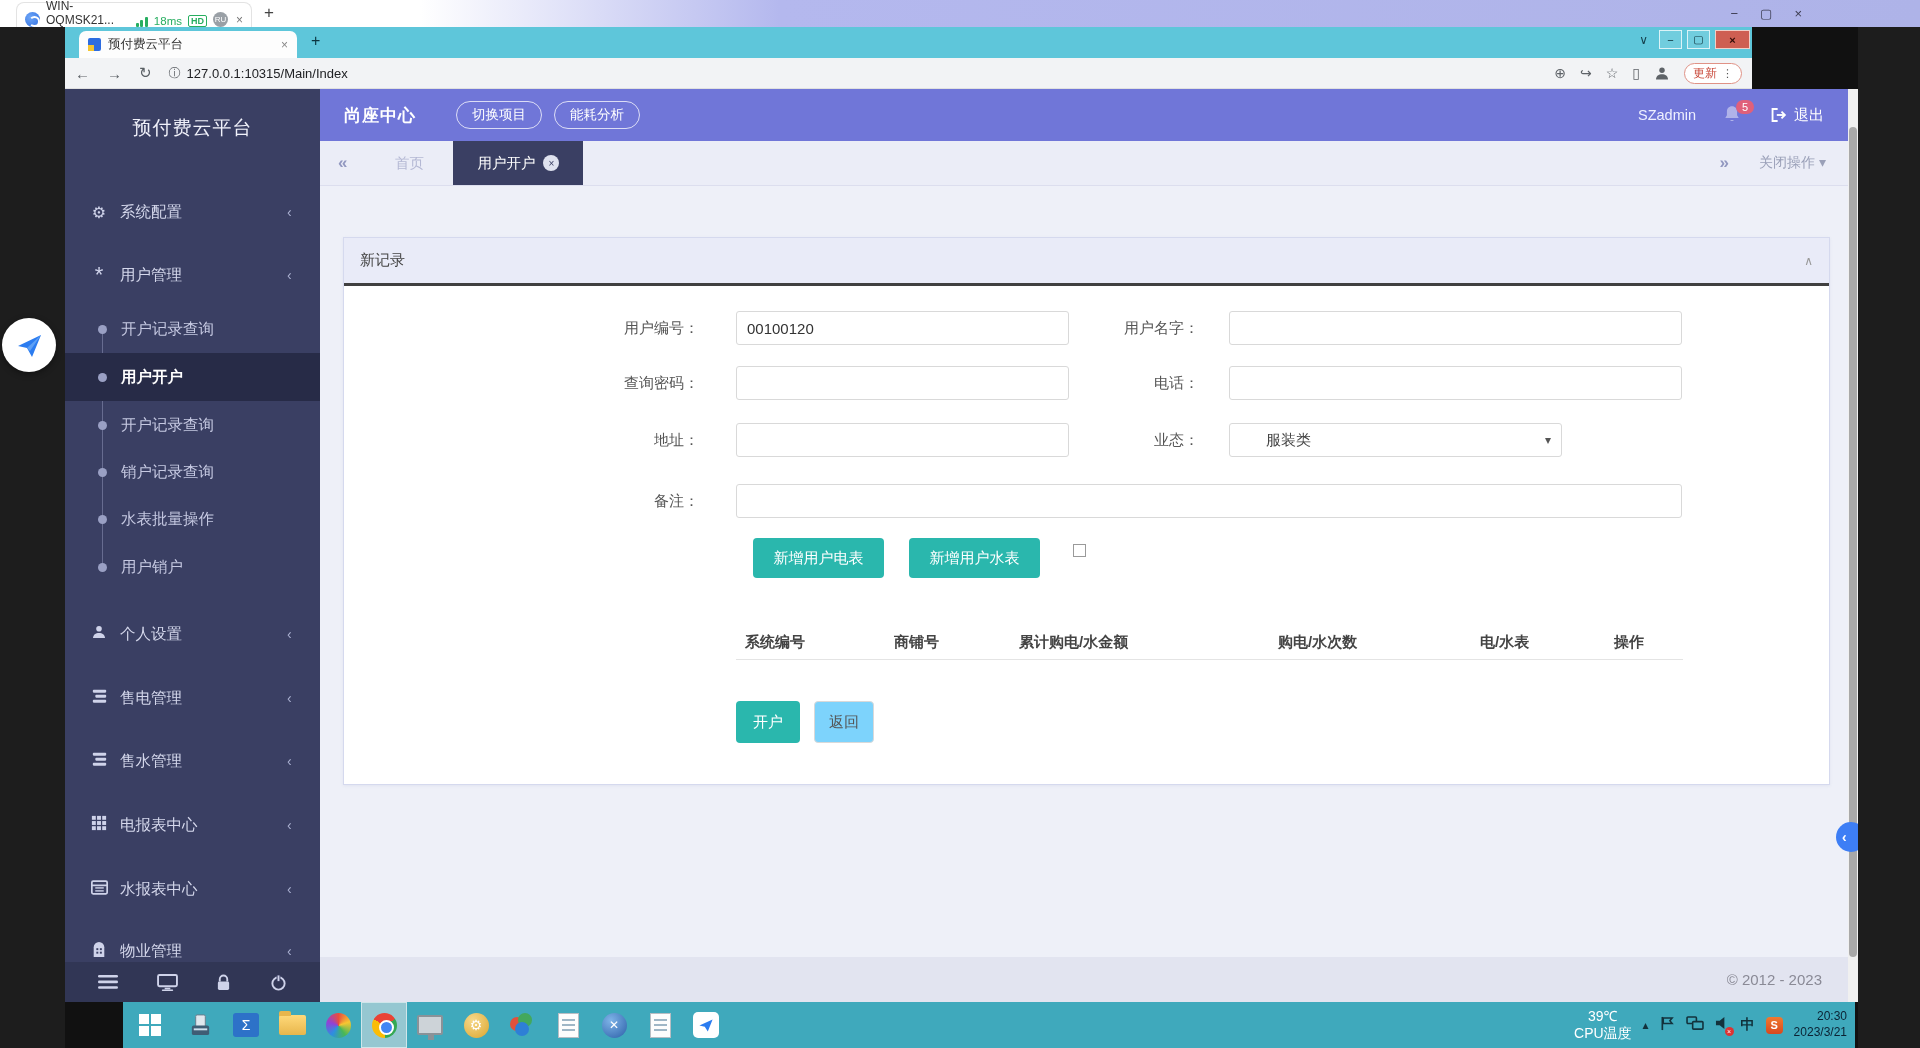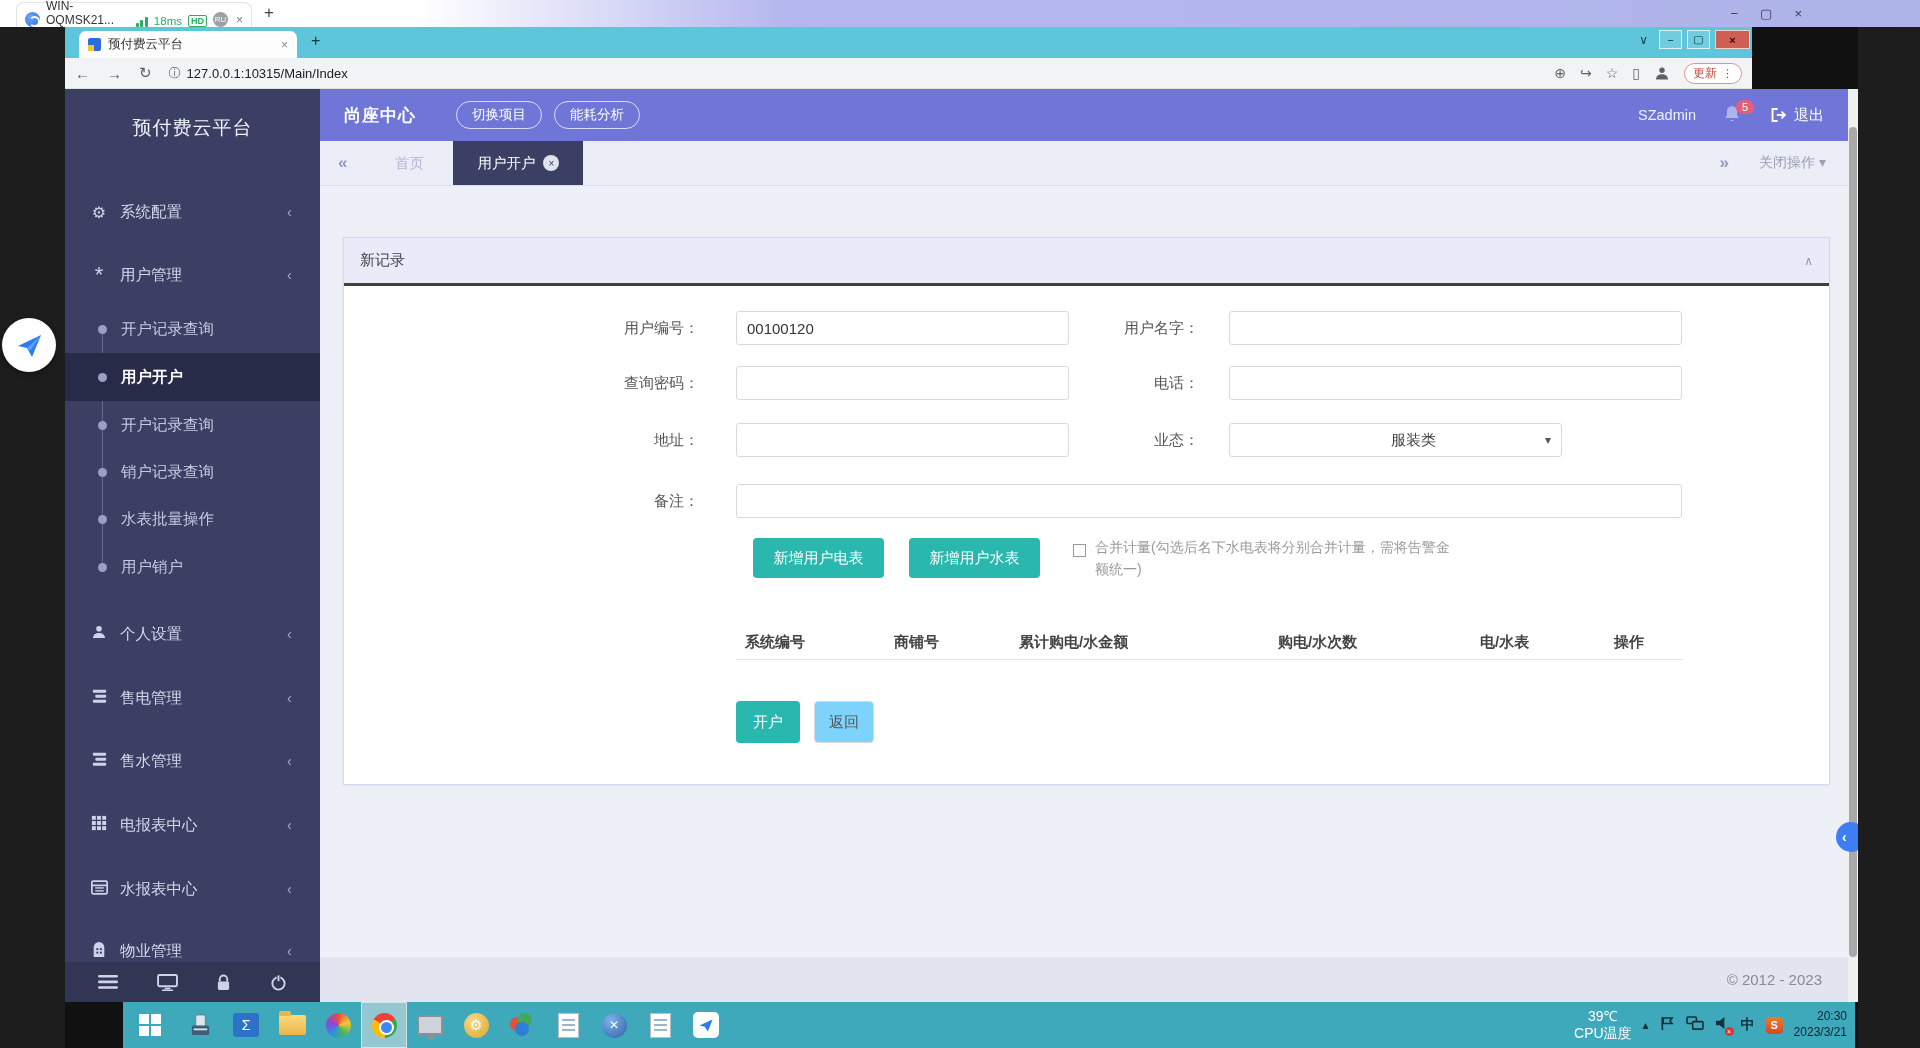--- a/index.html
+++ b/index.html
@@ -94,21 +94,21 @@
   .tabbar-right { margin-left:auto; display:flex; align-items:center; gap:30px; padding-right:22px; }
   .close-actions { color:#9aa0b8; font-size:14px; }
 
   
   .panel { position:absolute; left:23px; top:148px; width:1487px; height:548px; background:#fff; border:1px solid #d5d9ee; box-shadow:0 1px 3px rgba(80,90,150,.08); }
   .panel-hd { height:48px; background:#e9ebf8; border-bottom:3px solid #404040; display:flex; align-items:center; padding:0 16px; color:#444; font-size:15px; }
   .panel-hd .collapse { margin-left:auto; color:#999; font-size:12px; }
   .panel-bd { position:relative; height:612px; }
   .flabel { position:absolute; width:220px; text-align:right; line-height:34px; font-size:15px; color:#555; }
   .finput { position:absolute; height:34px; border:1px solid #d9d9d9; border-radius:3px; background:#fff; font-size:15px; color:#333; padding:0 10px; font-family:"Liberation Sans",sans-serif; }
-  .fselect { position:absolute; height:34px; border:1px solid #d9d9d9; border-radius:3px; background:#fff; font-size:15px; color:#444; display:flex; align-items:center; padding-left:36px;justify-content:center; }
+  .fselect { position:absolute; height:34px; border:1px solid #d9d9d9; border-radius:3px; background:#fff; font-size:15px; color:#444; display:flex; align-items:center; padding-left:36px; }
   .fselect .caret { position:absolute; right:10px; color:#555; font-size:12px; }
   .teal-btn { position:absolute; height:40px; background:#2ab7ad; color:#fff; border:none; border-radius:4px; font-size:15px; font-family:"Liberation Sans",sans-serif; }
   .merge-box { position:absolute; left:729px; top:258px; width:13px; height:13px; border:1px solid #9a9a9a; background:#fff; }
   .merge-text { position:absolute; left:751px; top:250px; width:360px; font-size:14px; color:#9a9a9a; line-height:1.6; }
   .th-span { position:absolute; top:347px; font-size:15px; font-weight:bold; color:#444; }
   .t-divider { position:absolute; left:392px; top:373px; width:947px; height:1px; background:#e4e4e4; }
   .open-btn { position:absolute; left:392px; top:415px; width:64px; height:42px; background:#2ab7ad; color:#fff; border:none; border-radius:4px; font-size:15px; font-family:"Liberation Sans",sans-serif;}
   .back-btn { position:absolute; left:470px; top:415px; width:60px; height:42px; background:#7dd3fc; color:#555; border:1px solid #d9d9d9; border-radius:4px; font-size:15px; font-family:"Liberation Sans",sans-serif;}
 
   .page-footer { position:absolute; left:0; bottom:0; width:1528px; height:45px; background:#e2e4f0; color:#8a8a96; font-size:15px; line-height:45px; text-align:right; padding-right:26px; }
@@ -431,21 +431,20 @@
               <span>服装类</span>
               <span class="caret">▾</span>
             </div>
 
             <span class="flabel" style="left:135px; top:198px">备注：</span>
             <input class="finput" style="left: 392px; top: 198px; width: 946px;" value="">
 
             <button class="teal-btn" style="left:409px; top:252px; width:131px">新增用户电表</button>
             <button class="teal-btn" style="left:565px; top:252px; width:131px">新增用户水表</button>
             <span class="merge-box"></span>
-            <span class="merge-text">合并计量(勾选后名下水电表将分别合并计量，需将告警金额统一)</span>
 
             <span class="th-span" style="left:401px">系统编号</span>
             <span class="th-span" style="left:550px">商铺号</span>
             <span class="th-span" style="left:675px">累计购电/水金额</span>
             <span class="th-span" style="left:934px">购电/水次数</span>
             <span class="th-span" style="left:1136px">电/水表</span>
             <span class="th-span" style="left:1270px">操作</span>
             <div class="t-divider"></div>
 
             <button class="open-btn">开户</button>

